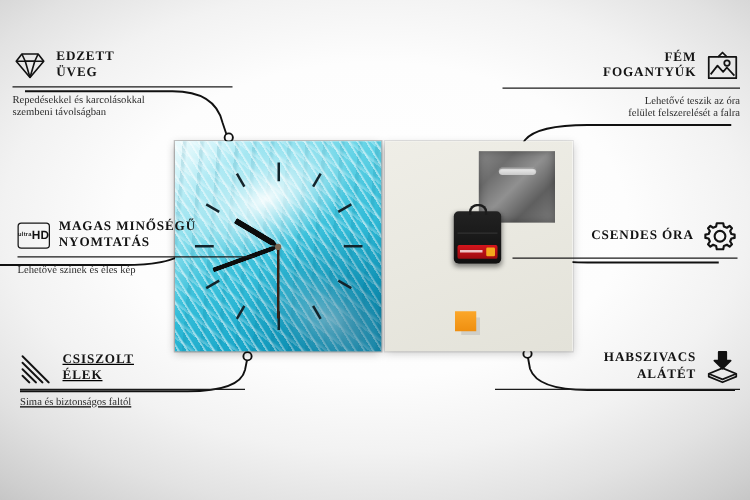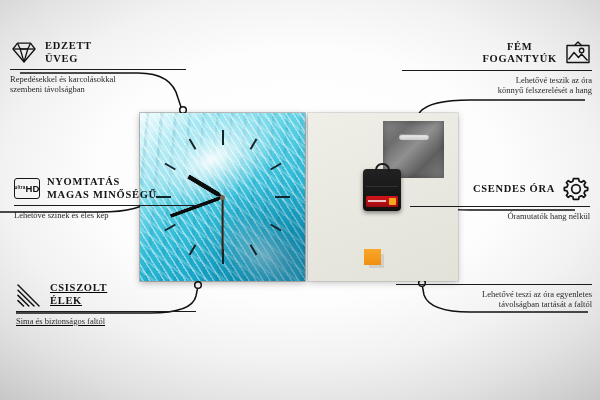--- a/index.html
+++ b/index.html
@@ -108,21 +108,21 @@
   
   .feature { position:absolute; }
   .feature .headrow { display:flex; align-items:center; gap:7px; }
   .feature.left .headrow { justify-content:flex-start; }
   .feature.right .headrow { justify-content:flex-end; }
   .feature .titles {
     font-family:"Liberation Serif", serif; font-size:10.5px; font-weight:700;
     letter-spacing:.7px; color:#141414; line-height:12.5px; text-transform:uppercase;
     white-space:nowrap;
   }
-  .feature.right .titles { text-align:center; }
+  .feature.right .titles { text-align:right; }
   .feature .rule { height:1px; background:#1b1b1b; margin:4px 0 3.5px; }
   .feature .desc {
     font-family:"Liberation Serif", serif; font-size:8.5px; color:#2a2a2a;
     line-height:10.5px; white-space:pre-line;
   }
   .feature.right .desc { text-align:right; }
   .icon { flex:0 0 auto; display:block; }
 
   .hd-badge {
     width:26px; height:21px; border:1.3px solid #161616; border-radius:3px;
@@ -251,22 +251,22 @@
 szembeni távolságban</div>
   </div>
 
   <div class="feature left" style="left:14px; top:176px; width:190px;">
     <div class="headrow">
       <div class="hd-badge icon">
         <span class="u">ultra</span>
         <span class="h">HD</span>
       </div>
       <div class="titles">
+        <div>MAGAS MINŐSÉGŰ</div>
         <div>NYOMTATÁS</div>
-        <div>MAGAS MINŐSÉGŰ</div>
       </div>
     </div>
     <div class="rule"></div>
     <div class="desc">Lehetővé színek és éles kép</div>
   </div>
 
   <div class="feature left" style="left:16px; top:282px; width:180px;text-decoration:underline;">
     <div class="headrow">
       <svg class="icon" width="27" height="24" viewBox="0 0 27 24">
         <g stroke="#121212" stroke-width="1.5" stroke-linecap="round">
@@ -295,38 +295,48 @@
         <g fill="none" stroke="#121212" stroke-width="1.4" stroke-linejoin="round">
           <path d="M10.5,5.5 L14,2 L17.5,5.5"></path>
           <rect x="3" y="5.5" width="22" height="17"></rect>
           <path d="M4.5,19.5 L10,12.5 L14.5,17.5 L17.5,14 L23.5,20.5"></path>
           <circle cx="17.6" cy="10.4" r="2.2"></circle>
         </g>
       </svg>
     </div>
     <div class="rule"></div>
     <div class="desc">Lehetővé teszik az óra
-könnyű felszerelését a hang</div>
+felület felszerelését a falra</div>
   </div>
 
   <div class="feature right" style="right:10px; top:176px; width:180px;">
     <div class="headrow">
       <div class="titles">
         <div>CSENDES ÓRA</div>
       </div>
       <svg class="icon" width="28" height="26" viewBox="0 0 28 26">
         <g fill="none" stroke="#121212" stroke-width="1.7" stroke-linejoin="round" stroke-linecap="round">
           <path d="M14,2.6 l2.6,0 l.5,2.6 l2.4,1 l2.2,-1.5 l1.9,1.9 l-1.5,2.2 l1,2.4 l2.6,.5 l0,2.6 l-2.6,.5 l-1,2.4 l1.5,2.2 l-1.9,1.9 l-2.2,-1.5 l-2.4,1 l-.5,2.6 l-2.6,0 l-2.6,0 l-.5,-2.6 l-2.4,-1 l-2.2,1.5 l-1.9,-1.9 l1.5,-2.2 l-1,-2.4 l-2.6,-.5 l0,-2.6 l2.6,-.5 l1,-2.4 l-1.5,-2.2 l1.9,-1.9 l2.2,1.5 l2.4,-1 l.5,-2.6 Z"></path>
           <circle cx="14" cy="13" r="4.3"></circle>
         </g>
       </svg>
     </div>
     <div class="rule"></div>
-    <div class="desc">Óramutatók hang nélkül</div>
   </div>
 
   <div class="feature right" style="right:8px; top:280px; width:196px;">
-    <div class="rule"></div>
-    <div class="desc">Lehetővé teszi az óra egyenletes
-távolságban tartását a faltól</div>
+    <div class="headrow">
+      <div class="titles">
+        <div>HABSZIVACS</div>
+        <div>ALÁTÉT</div>
+      </div>
+      <svg class="icon" width="28" height="27" viewBox="0 0 28 27">
+        <g fill="none" stroke="#121212" stroke-width="1.4" stroke-linejoin="round">
+          <path d="M11,1.5 L17,1.5 L17,8.5 L20.5,8.5 L14,15 L7.5,8.5 L11,8.5 Z" fill="#121212"></path>
+          <path d="M14,14.5 L25,19 L14,23.5 L3,19 Z"></path>
+          <path d="M3,19 L3,21.3 L14,25.8 L25,21.3 L25,19"></path>
+        </g>
+      </svg>
+    </div>
+    <div class="rule"></div>
   </div>
 
 </div>
 
 </body></html>

